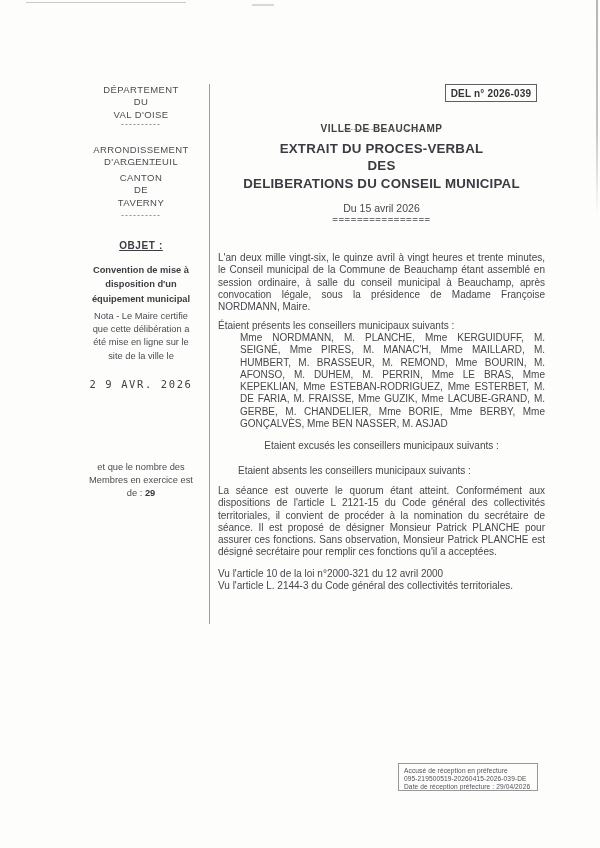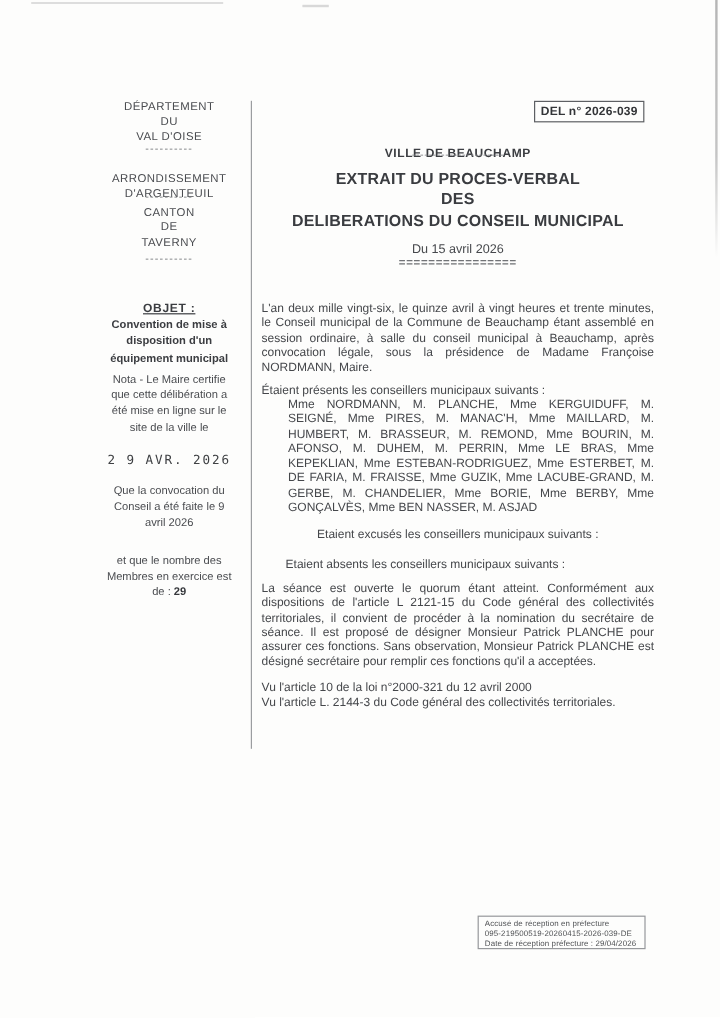--- a/index.html
+++ b/index.html
@@ -20,21 +20,21 @@
     left: 596px; top: 0; width: 2px; height: 215px;
     background: linear-gradient(#b5b5b5 0%, #c4c4c4 60%, rgba(200,200,200,0) 100%);
   }
   
   .vrule { position: absolute; left: 209px; top: 84px; width: 1px; height: 540px; background: #9b9da0; }
 
   
   .side { position: absolute; left: 75px; width: 132px; text-align: center; }
   .side-admin { font-size: 9.5px; line-height: 12.4px; letter-spacing: .4px; color: #4a4c50; white-space: pre-line; }
   .side-sep { font-size: 9px; letter-spacing: 1px; color: #787a7d; }
-  .objet-heading { font-size: 10px; font-weight: bold; text-decoration: underline; letter-spacing: .6px; color: #3b3d41; margin-top: 12px; }
+  .objet-heading { font-size: 10px; font-weight: bold; text-decoration: underline; letter-spacing: .6px; color: #3b3d41; }
   .objet-text { font-size: 9.3px; font-weight: bold; line-height: 14.3px; color: #3b3d41; white-space: pre-line; }
   .nota-text, .convocation-text, .membres-text { font-size: 9.3px; line-height: 13.2px; color: #4a4c50; white-space: pre-line; }
   .membres-text b { color: #36383c; }
   .date-stamp {
     font-family: "DejaVu Sans Mono", monospace;
     font-size: 10.5px; letter-spacing: 1.6px; color: #3f4144; white-space: nowrap;
   }
 
   
   .del-box {
@@ -101,23 +101,20 @@
 
   <div class="side objet-heading" style="top:240px;">OBJET :</div>
   <div class="side objet-text" style="top:263px;">Convention de mise à
 disposition d'un
 équipement municipal</div>
   <div class="side nota-text" style="top:310px;">Nota - Le Maire certifie
 que cette délibération a
 été mise en ligne sur le
 site de la ville le</div>
   <div class="side date-stamp" style="top:378px;">2 9 AVR. 2026</div>
-  <div class="side convocation-text" style="top:403px;">Que la convocation du
-Conseil a été faite le 9
-avril 2026</div>
   <div class="side membres-text" style="top:461px;"><span>et que le nombre des
 Membres en exercice est
 de : </span><b>29</b></div>
 
   <div class="main centered city-title">VILLE DE BEAUCHAMP</div>
   <div class="main centered city-sep">----------------------</div>
   <div class="main centered doc-title">EXTRAIT DU PROCES-VERBAL
 DES
 DELIBERATIONS DU CONSEIL MUNICIPAL</div>
   <div class="main centered session-date">Du 15 avril 2026</div>

